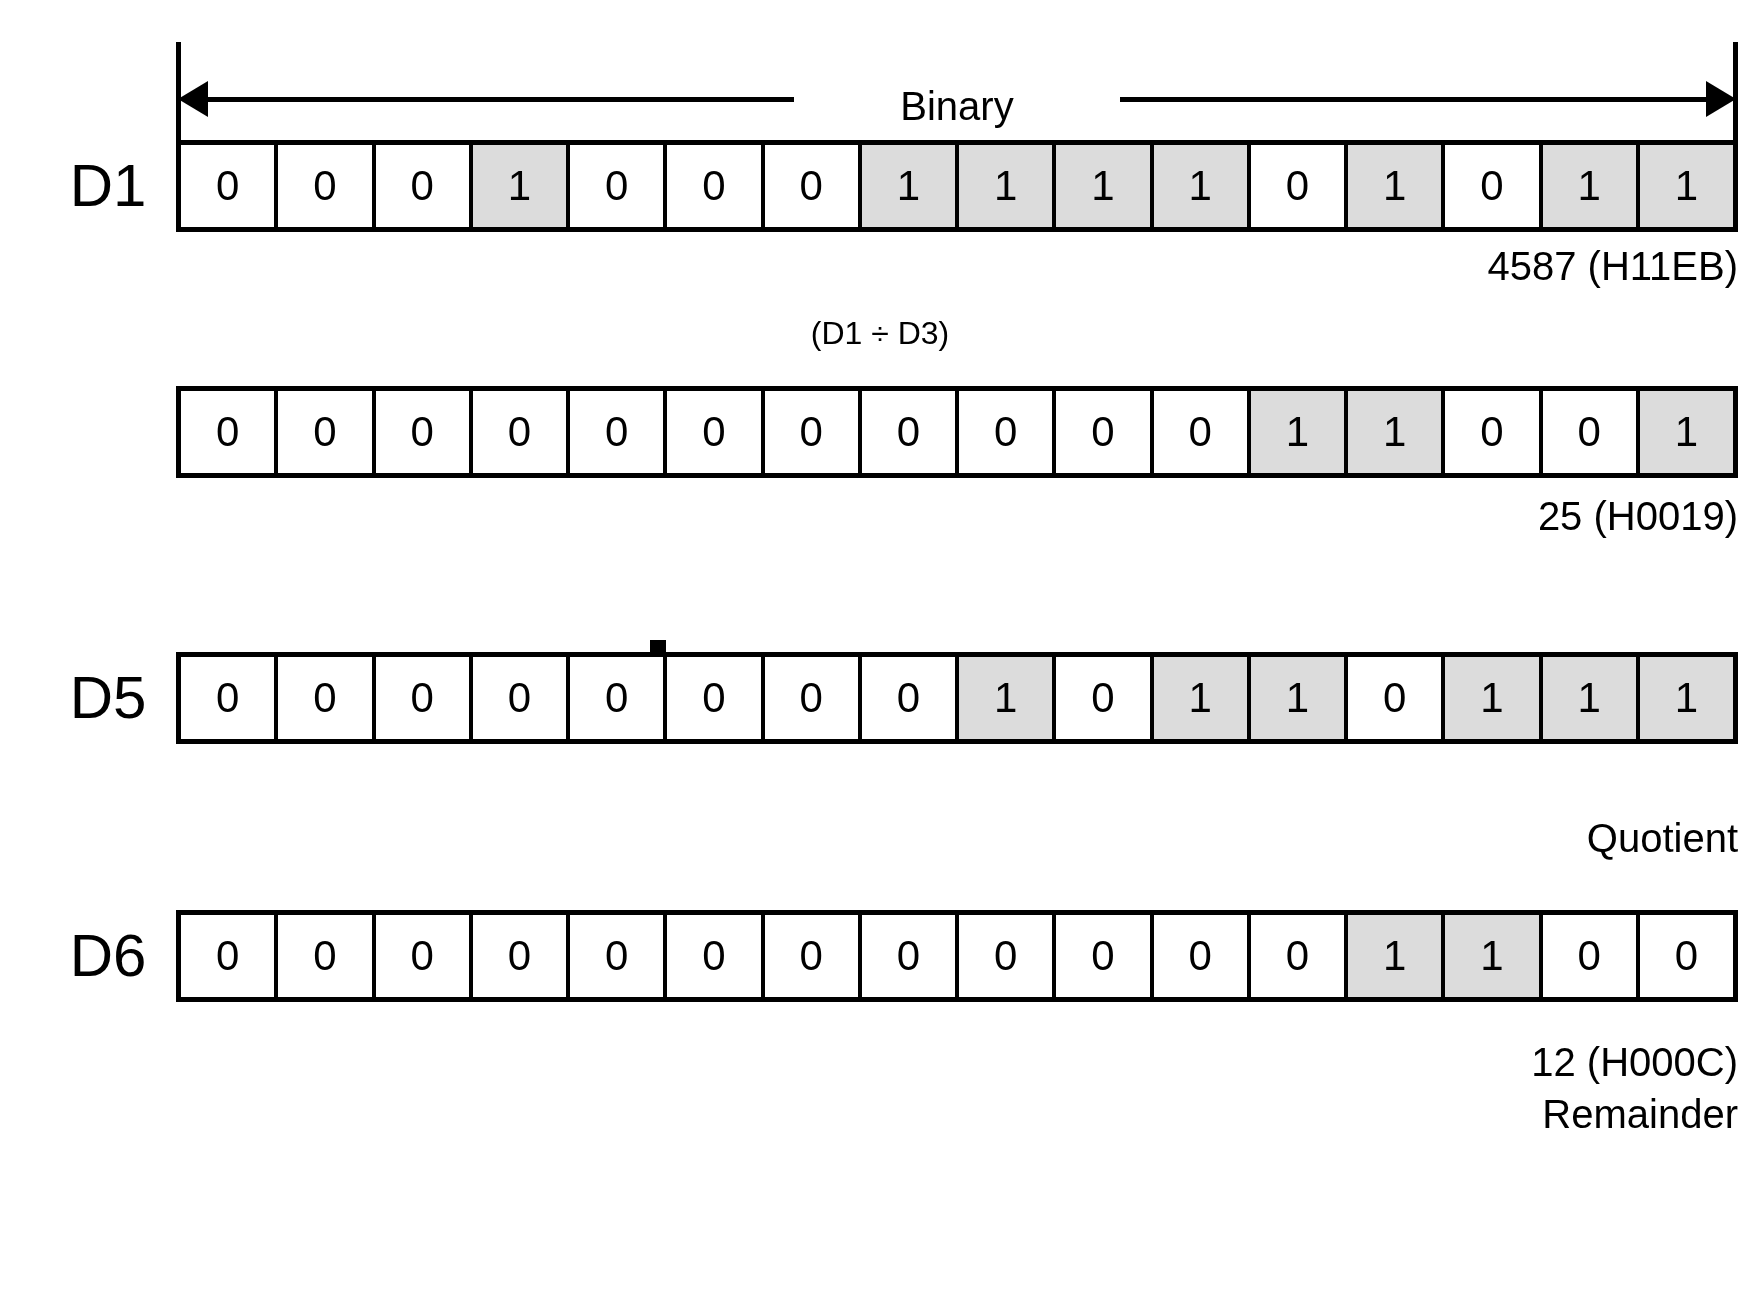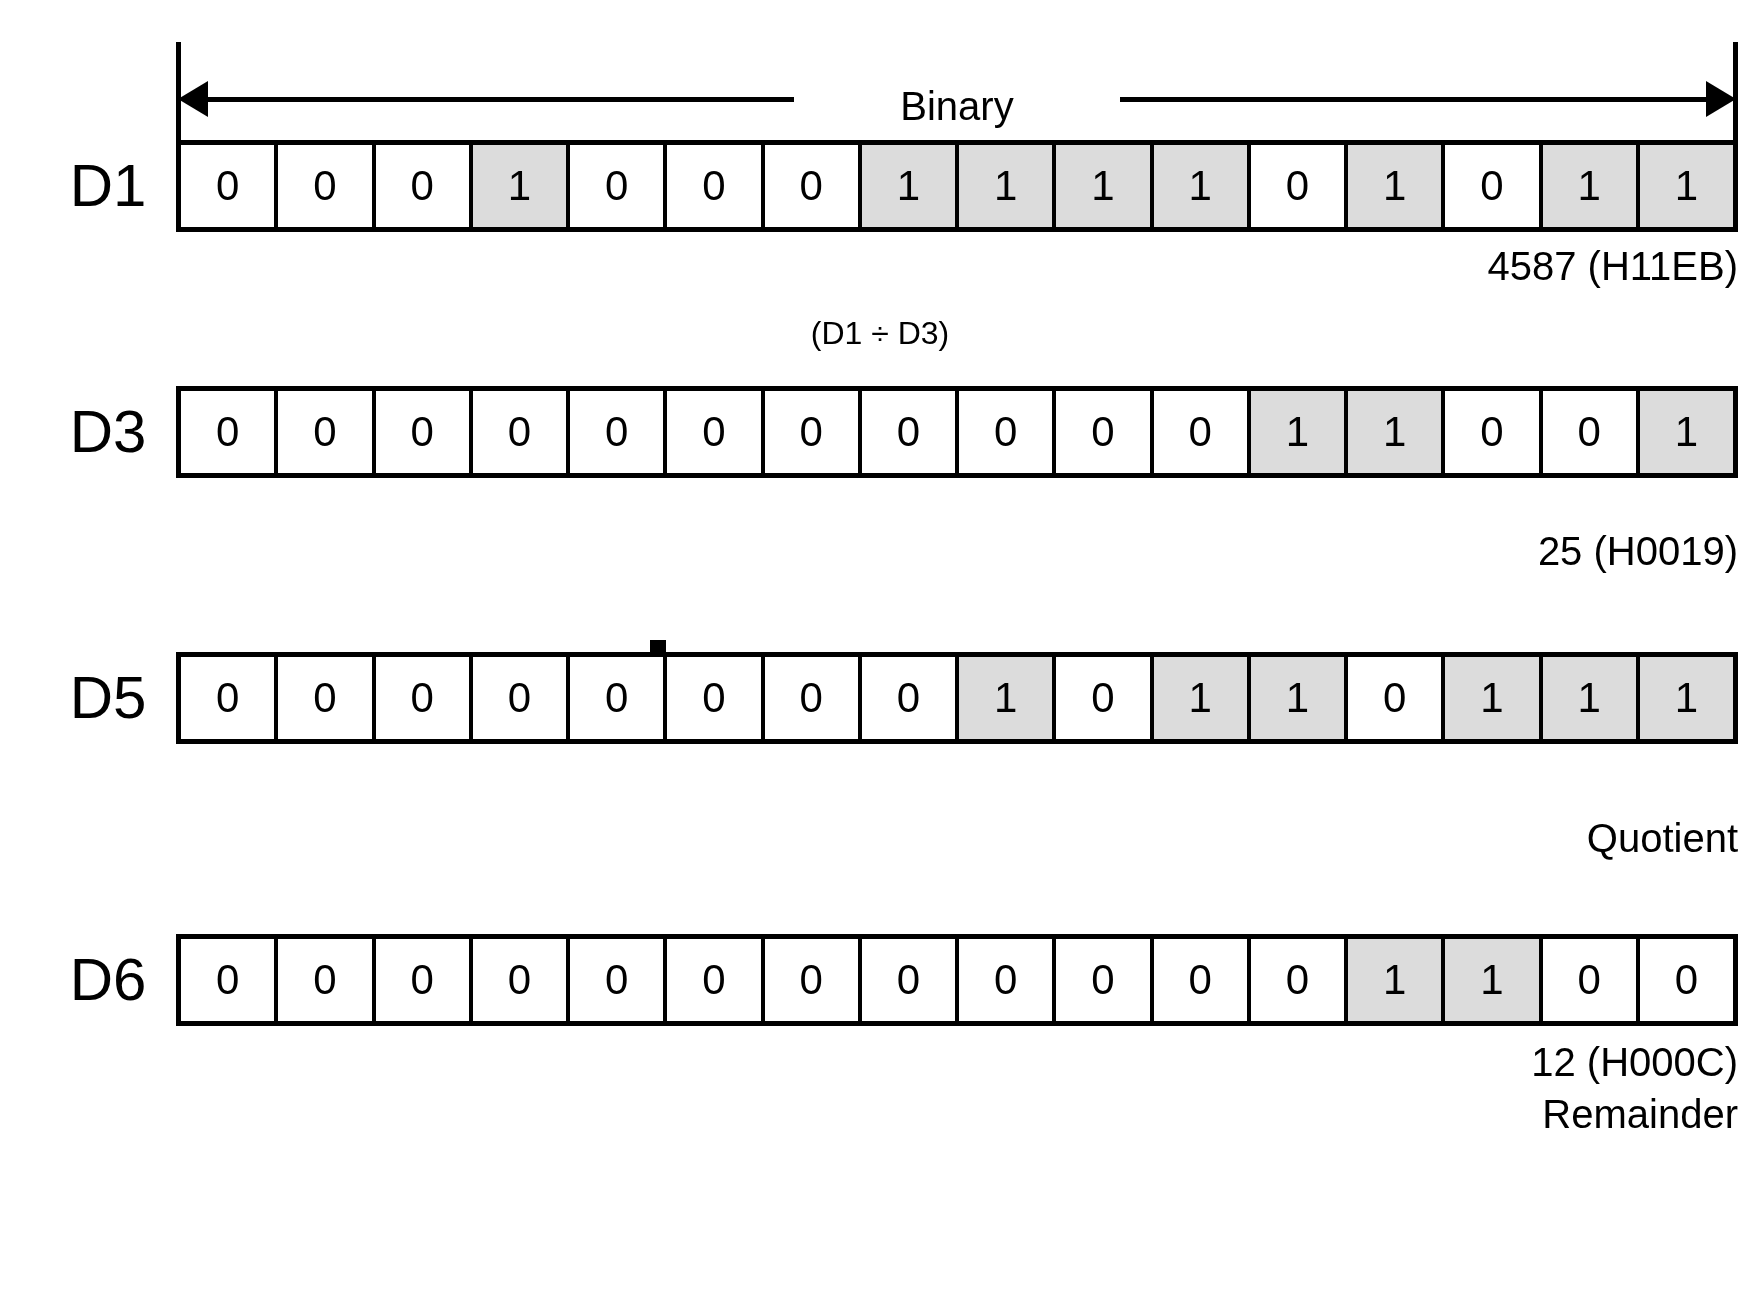--- a/index.html
+++ b/index.html
@@ -207,41 +207,40 @@
       <div class="bit on">1</div>
     </div>
   </div>
   <div class="value-caption" style="top:240px;">4587 (H11EB)</div>
 
   <div class="op-label" style="top:315px;">
     <span class="inner">(D1 ÷ D3)</span>
   </div>
 
   <div class="reg-row" style="top:386px;">
-    <div class="reg-label">D3</div>
-    <div class="bits">
-      <div class="bit">0</div>
-      <div class="bit">0</div>
-      <div class="bit">0</div>
-      <div class="bit">0</div>
-      <div class="bit">0</div>
-      <div class="bit">0</div>
-      <div class="bit">0</div>
-      <div class="bit">0</div>
-      <div class="bit">0</div>
-      <div class="bit">0</div>
-      <div class="bit">0</div>
-      <div class="bit on">1</div>
-      <div class="bit on">1</div>
-      <div class="bit">0</div>
-      <div class="bit">0</div>
-      <div class="bit on">1</div>
-    </div>
-  </div>
-  <div class="value-caption" style="top:490px;margin-top:35px;">25 (H0019)</div>
+    <div class="bits">
+      <div class="bit">0</div>
+      <div class="bit">0</div>
+      <div class="bit">0</div>
+      <div class="bit">0</div>
+      <div class="bit">0</div>
+      <div class="bit">0</div>
+      <div class="bit">0</div>
+      <div class="bit">0</div>
+      <div class="bit">0</div>
+      <div class="bit">0</div>
+      <div class="bit">0</div>
+      <div class="bit on">1</div>
+      <div class="bit on">1</div>
+      <div class="bit">0</div>
+      <div class="bit">0</div>
+      <div class="bit on">1</div>
+    </div>
+  </div>
+  <div class="value-caption" style="top:490px;">25 (H0019)</div>
 
   <div class="send-note">
     <span class="down-arrow">
       <span class="shaft"></span>
       <span class="head"></span>
     </span>
     <span class="send-text">Send the result to D5</span>
   </div>
 
   <div class="reg-row" style="top:652px;">
@@ -260,21 +259,21 @@
       <div class="bit on">1</div>
       <div class="bit on">1</div>
       <div class="bit">0</div>
       <div class="bit on">1</div>
       <div class="bit on">1</div>
       <div class="bit on">1</div>
     </div>
   </div>
   <div class="value-caption" style="top:760px;"><br><span>Quotient</span></div>
 
-  <div class="reg-row" style="top:934px;">
+  <div class="reg-row" style="top:910px;">
     <div class="reg-label">D6</div>
     <div class="bits">
       <div class="bit">0</div>
       <div class="bit">0</div>
       <div class="bit">0</div>
       <div class="bit">0</div>
       <div class="bit">0</div>
       <div class="bit">0</div>
       <div class="bit">0</div>
       <div class="bit">0</div>

